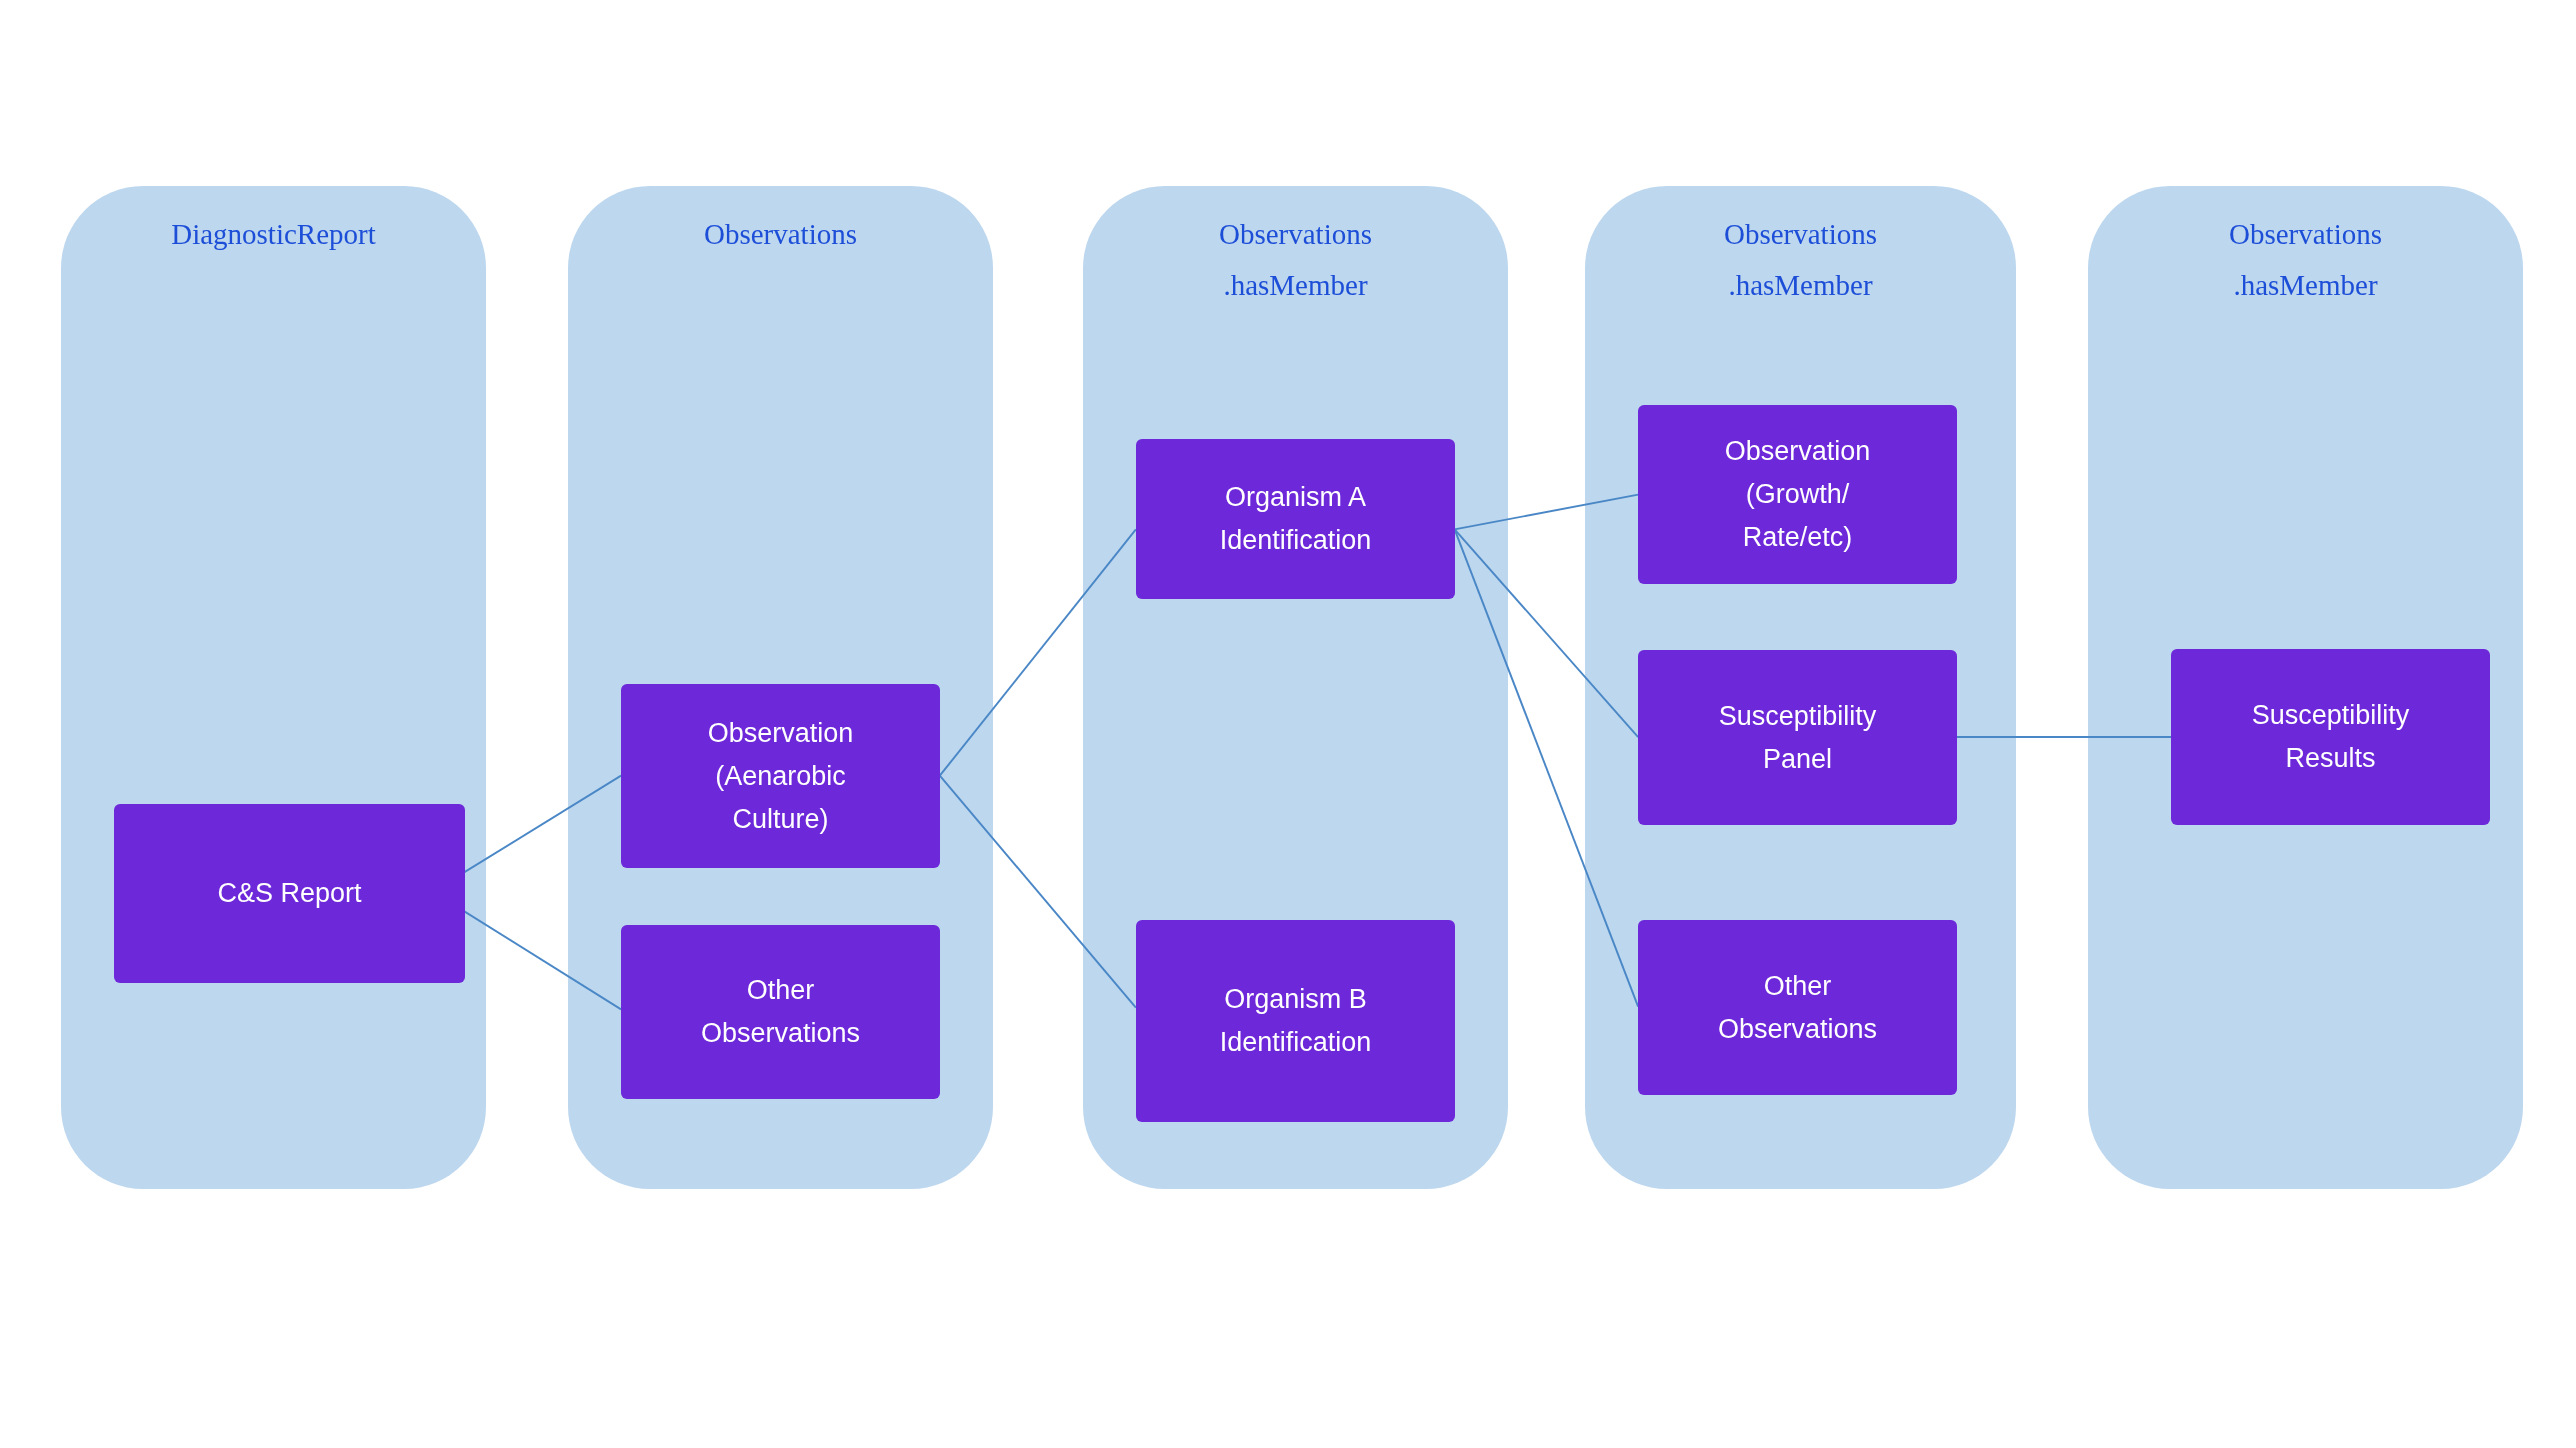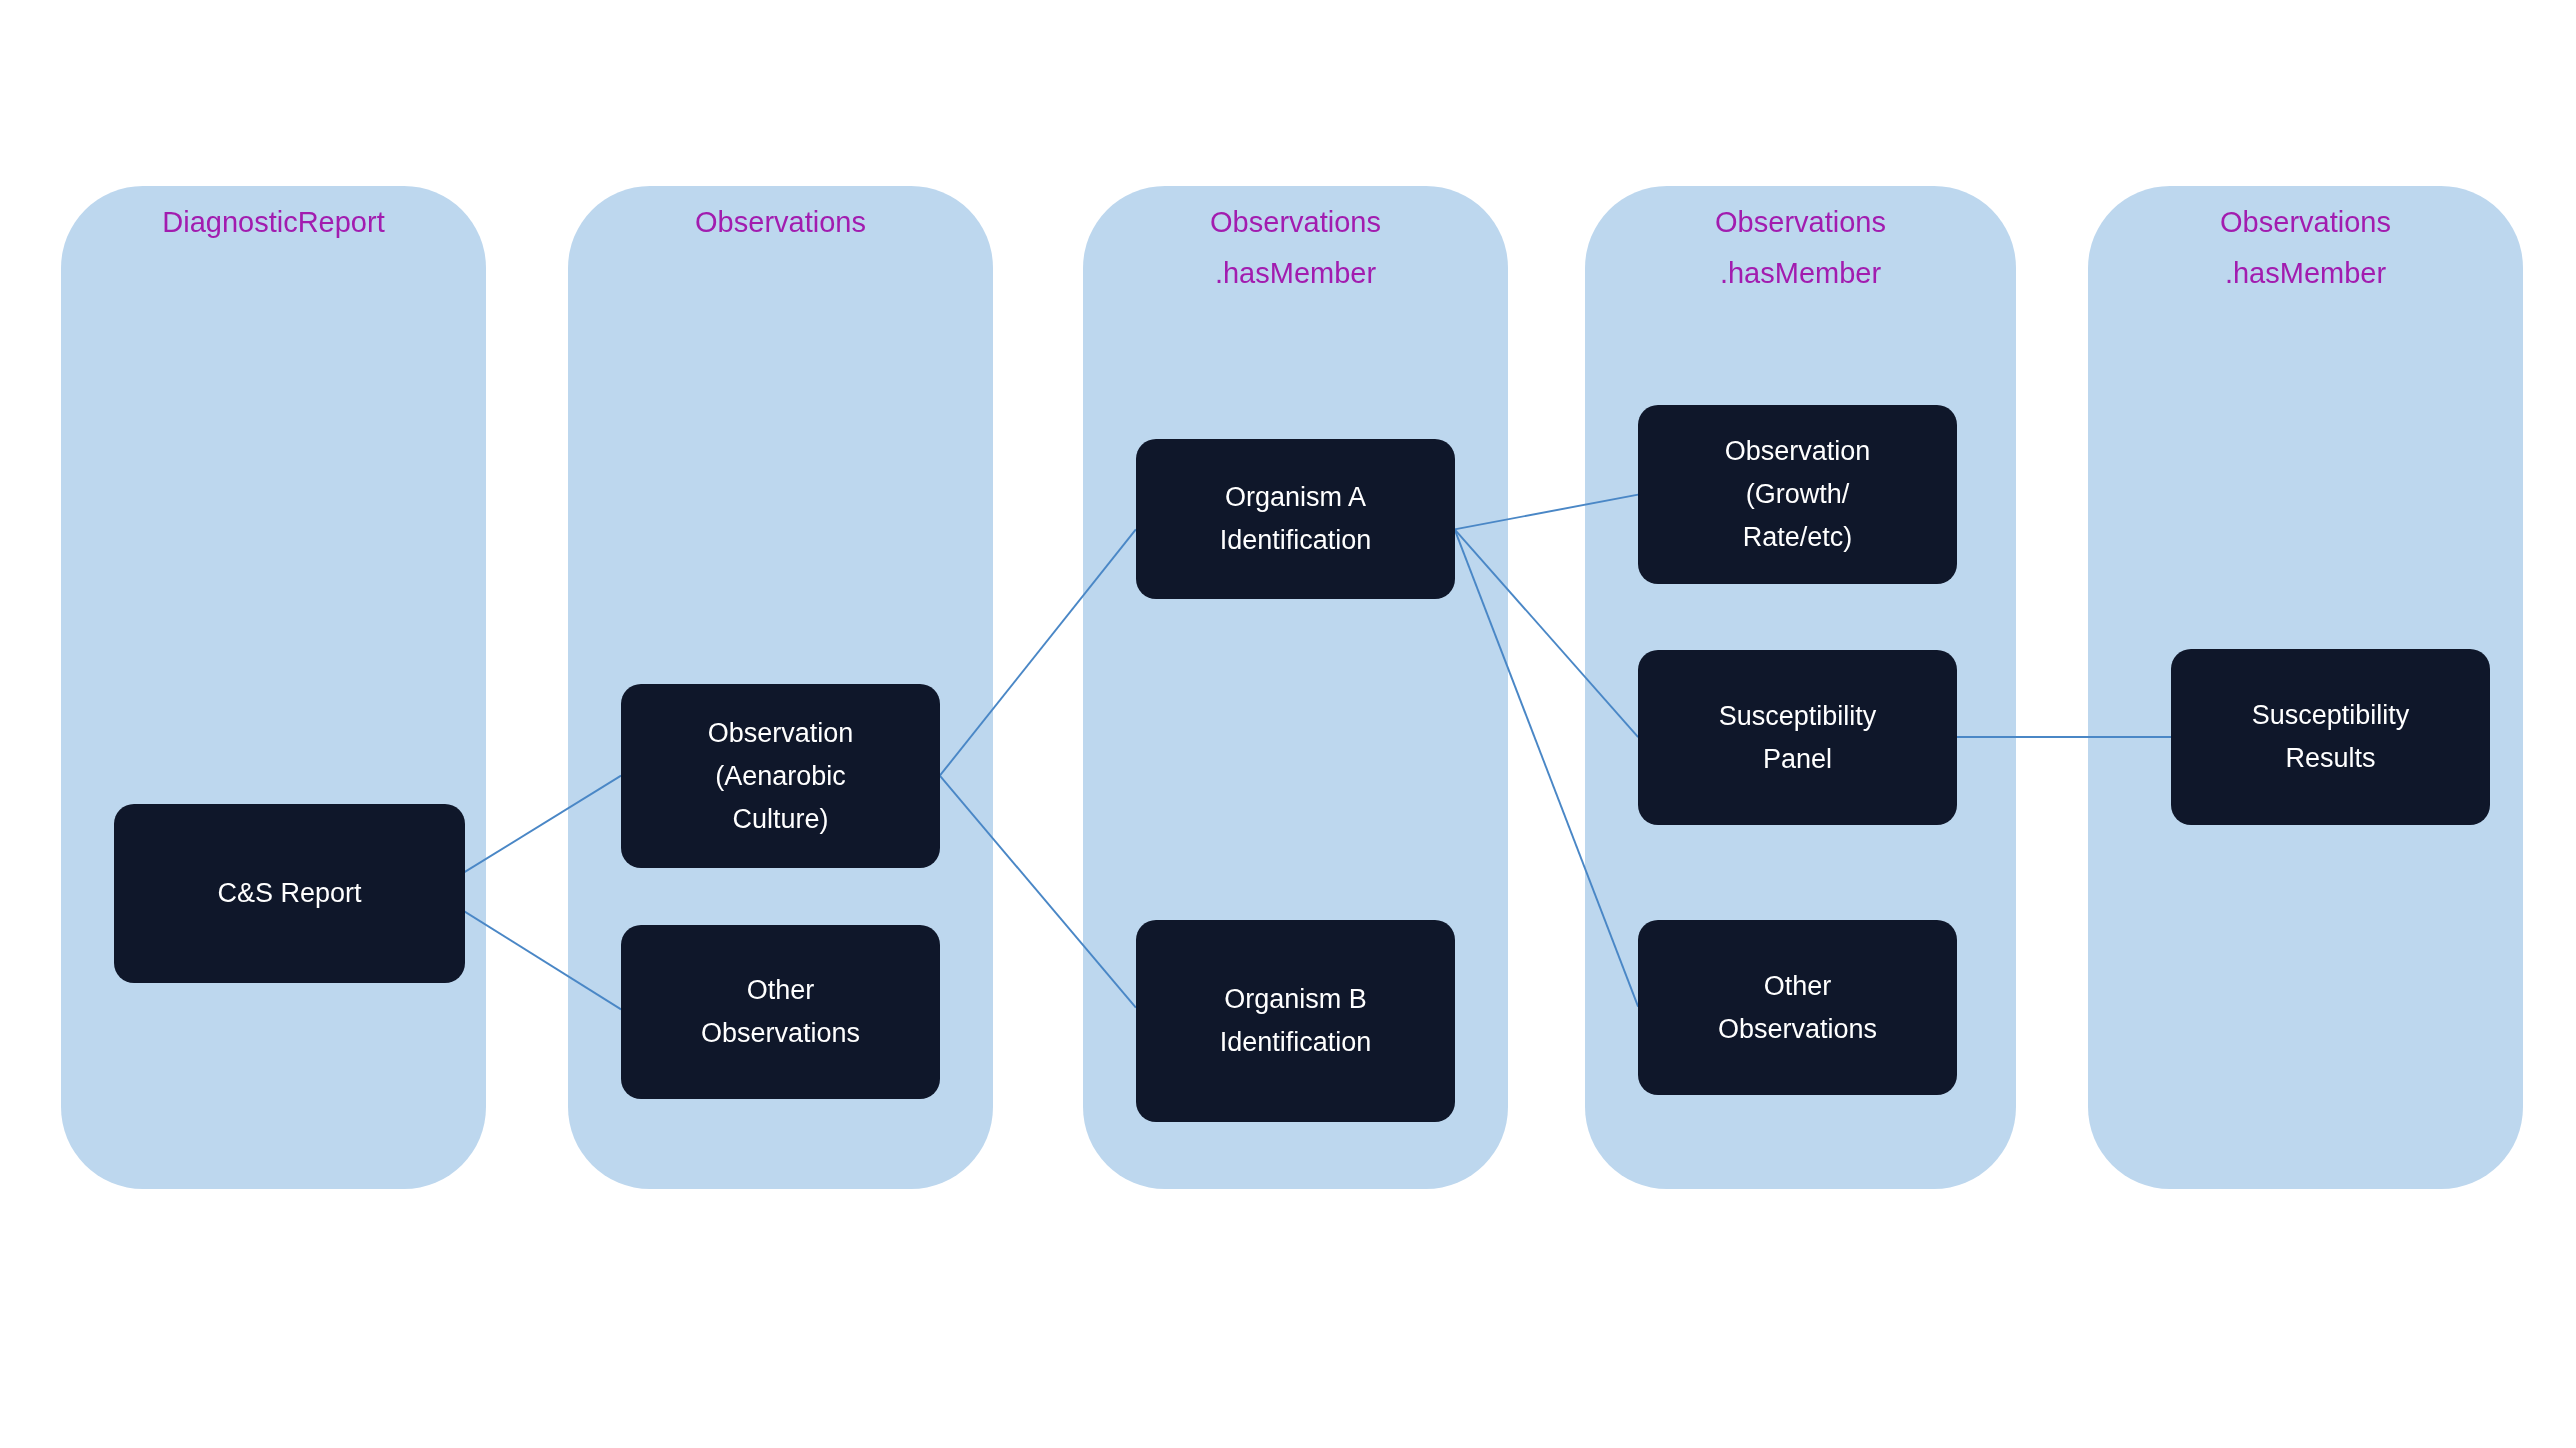--- a/index.html
+++ b/index.html
@@ -24,48 +24,49 @@
     border-radius: 82px;
   }
   .lane-1 { left: 61px;   width: 425px; }
   .lane-2 { left: 568px;  width: 425px; }
   .lane-3 { left: 1083px; width: 425px; }
   .lane-4 { left: 1585px; width: 431px; }
   .lane-5 { left: 2088px; width: 435px; }
 
   .lane-header {
     position: absolute;
-    top: 11px;
+    top: 23px;
     left: 0;
     width: 100%;
     text-align: center;
     font-size: 29px;
     line-height: 51px;
-    color: #a21caf;
+    color: #1d4ed8;
     white-space: pre-line;
+    font-family: Liberation Serif, serif;
   }
 
   
   svg.connectors {
     position: absolute;
     left: 0;
     top: 0;
     z-index: 2;
   }
   svg.connectors line {
     stroke: #4A87C6;
     stroke-width: 2;
   }
 
   
   .node {
     position: absolute;
     z-index: 3;
-    background: #0f172a;
-    border-radius: 20px;
+    background: #6d28d9;
+    border-radius: 6px;
     color: #ffffff;
     font-size: 27px;
     line-height: 43px;
     text-align: center;
     white-space: pre-line;
     display: flex;
     align-items: center;
     justify-content: center;
   }
   .node-cs            { left: 114px;  top: 804px; width: 351px; height: 179px; }

